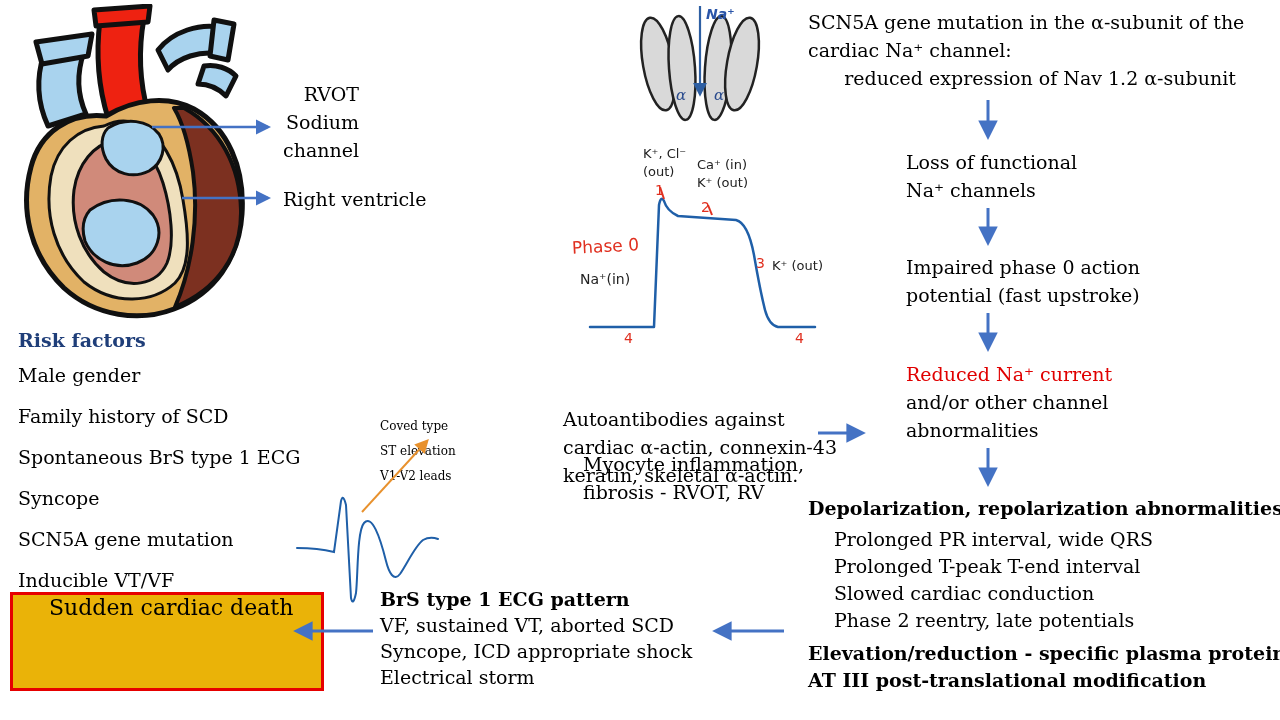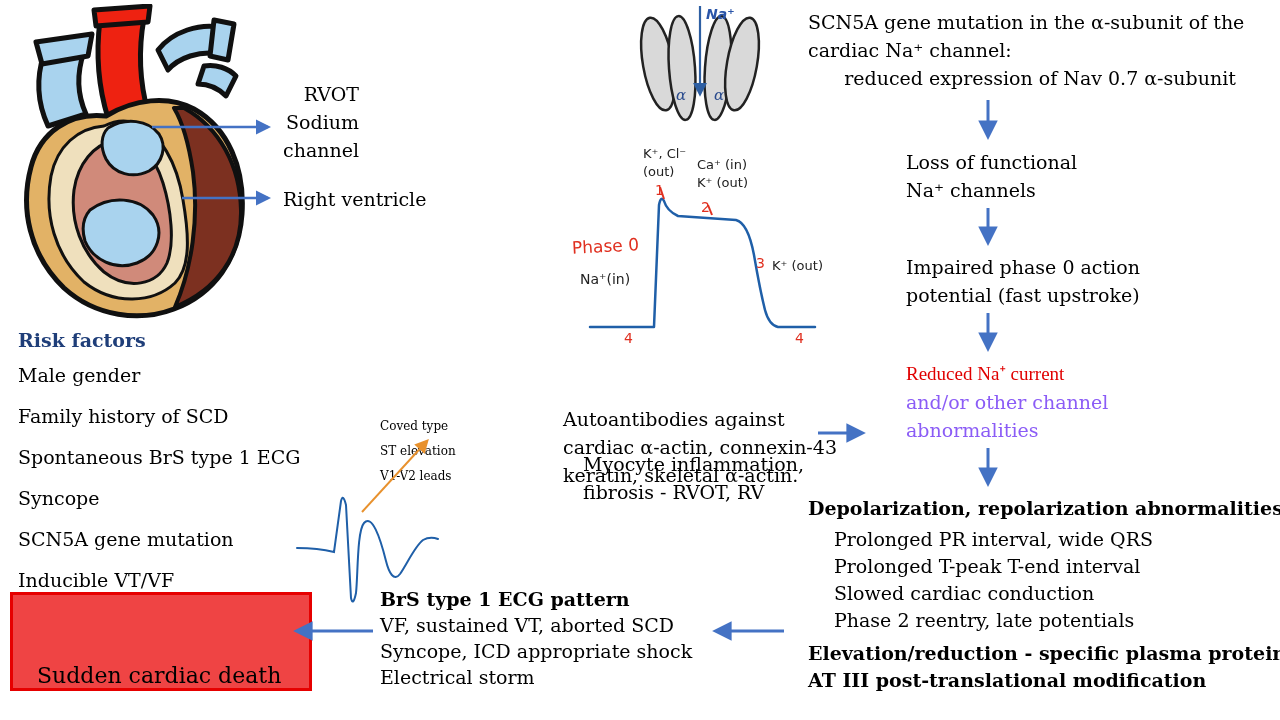--- a/index.html
+++ b/index.html
@@ -2,28 +2,28 @@
 <html><head>
 <meta charset="utf-8">
 <style>
   html,body{margin:0;padding:0;background:#fff;}
   #canvas{position:relative;width:1280px;height:720px;background:#ffffff;overflow:hidden;
           font-family:"DejaVu Serif","Liberation Serif",serif;color:#000;}
   .abs{position:absolute;}
   .txt{font-size:19px;line-height:28px;white-space:pre;}
   .bold{font-weight:bold;}
   .navy{color:#1f3e79;}
-  .blue{color:#8b5cf6;}
+  .blue{color:#000000;}
   .red{color:#e00000;}
   .note{font-family:"DejaVu Sans","Liberation Sans",sans-serif;font-size:13px;line-height:18px;white-space:pre;color:#222;}
   .rednote{font-family:"DejaVu Sans","Liberation Sans",sans-serif;font-size:14px;color:#e03020;white-space:pre;}
   .hand-blue{font-family:"DejaVu Sans","Liberation Sans",sans-serif;font-style:italic;font-size:14px;color:#2a55a8;white-space:pre;font-weight:bold;}
   .alpha{font-family:"DejaVu Serif",serif;font-style:italic;font-size:15px;color:#2a4b8d;}
-  .scdbox{border:3px solid #e60000;display:flex;align-items:flex-end;padding-left:24px;
-          font-size:22px;background:#ef4444;}
+  .scdbox{border:3px solid #e60000;display:flex;align-items:flex-start;padding-left:36px;
+          font-size:22px;background:#eab308;}
   svg{display:block;}
 </style>
 </head>
 <body>
 
 <div id="canvas">
 
   <svg class="abs" style="left:8px;top:4px;" width="240" height="318" viewBox="0 0 240 318">
     <g stroke="#101010" stroke-linejoin="round">
       <path d="M150,46 C164,28 192,18 216,24 L212,50 C192,46 170,54 160,66 Z" fill="#a9d3ee" stroke-width="5"></path>
@@ -86,26 +86,26 @@
 Inducible VT/VF</div>
 
   <div class="abs txt" style="left:563px;top:358px;margin-top:47px;">Autoantibodies against
 cardiac α-actin, connexin-43
 keratin, skeletal α-actin.</div>
   <div class="abs txt" style="left:563px;top:450px;margin-left:20px;">Myocyte inflammation,
 fibrosis - RVOT, RV</div>
 
   <div class="abs txt" style="left:808px;top:8px;">SCN5A gene mutation in the α-subunit of the
 cardiac Na⁺ channel:
-      reduced expression of Nav 0.7 α-subunit</div>
+      reduced expression of Nav 1.2 α-subunit</div>
   <div class="abs txt" style="left:906px;top:148px;">Loss of functional
 Na⁺ channels</div>
   <div class="abs txt" style="left:906px;top:253px;">Impaired phase 0 action
 potential (fast upstroke)</div>
-  <div class="abs txt red" style="left:906px;top:360px;font-family:Liberation Serif, serif;">Reduced Na⁺ current</div>
+  <div class="abs txt red" style="left:906px;top:360px;">Reduced Na⁺ current</div>
   <div class="abs txt blue" style="left:906px;top:388px;">and/or other channel
 abnormalities</div>
   <div class="abs txt bold" style="left:808px;top:494px;">Depolarization, repolarization abnormalities</div>
   <div class="abs txt" style="left:834px;top:526px;line-height:27px;">Prolonged PR interval, wide QRS
 Prolonged T-peak T-end interval
 Slowed cardiac conduction
 Phase 2 reentry, late potentials</div>
   <div class="abs txt bold" style="left:808px;top:640px;line-height:27px;">Elevation/reduction - specific plasma proteins
 AT III post-translational modification</div>
 

